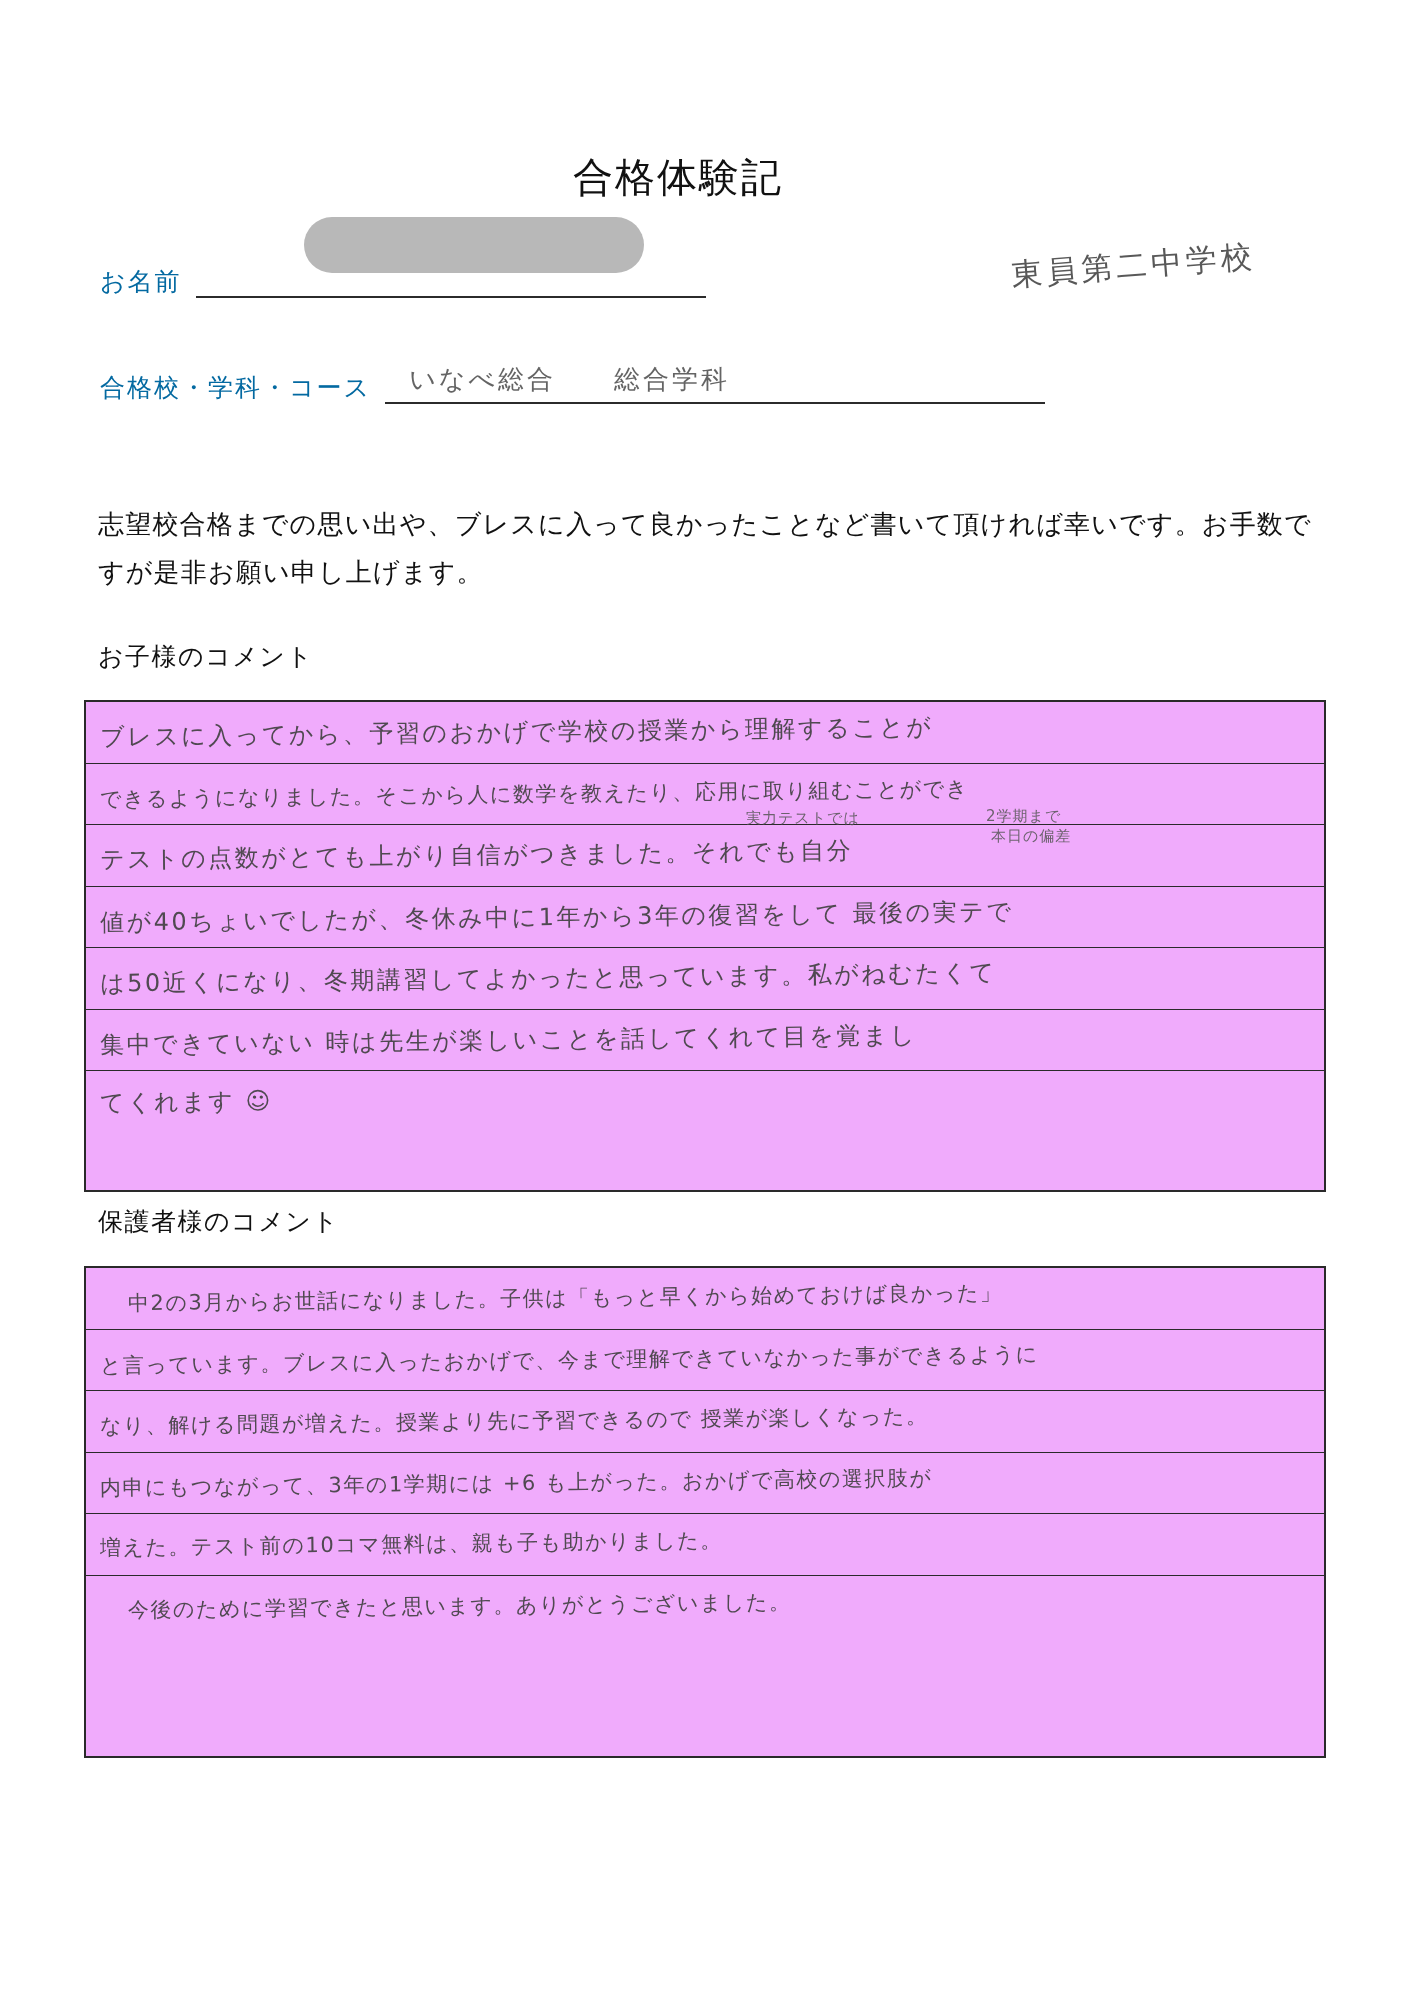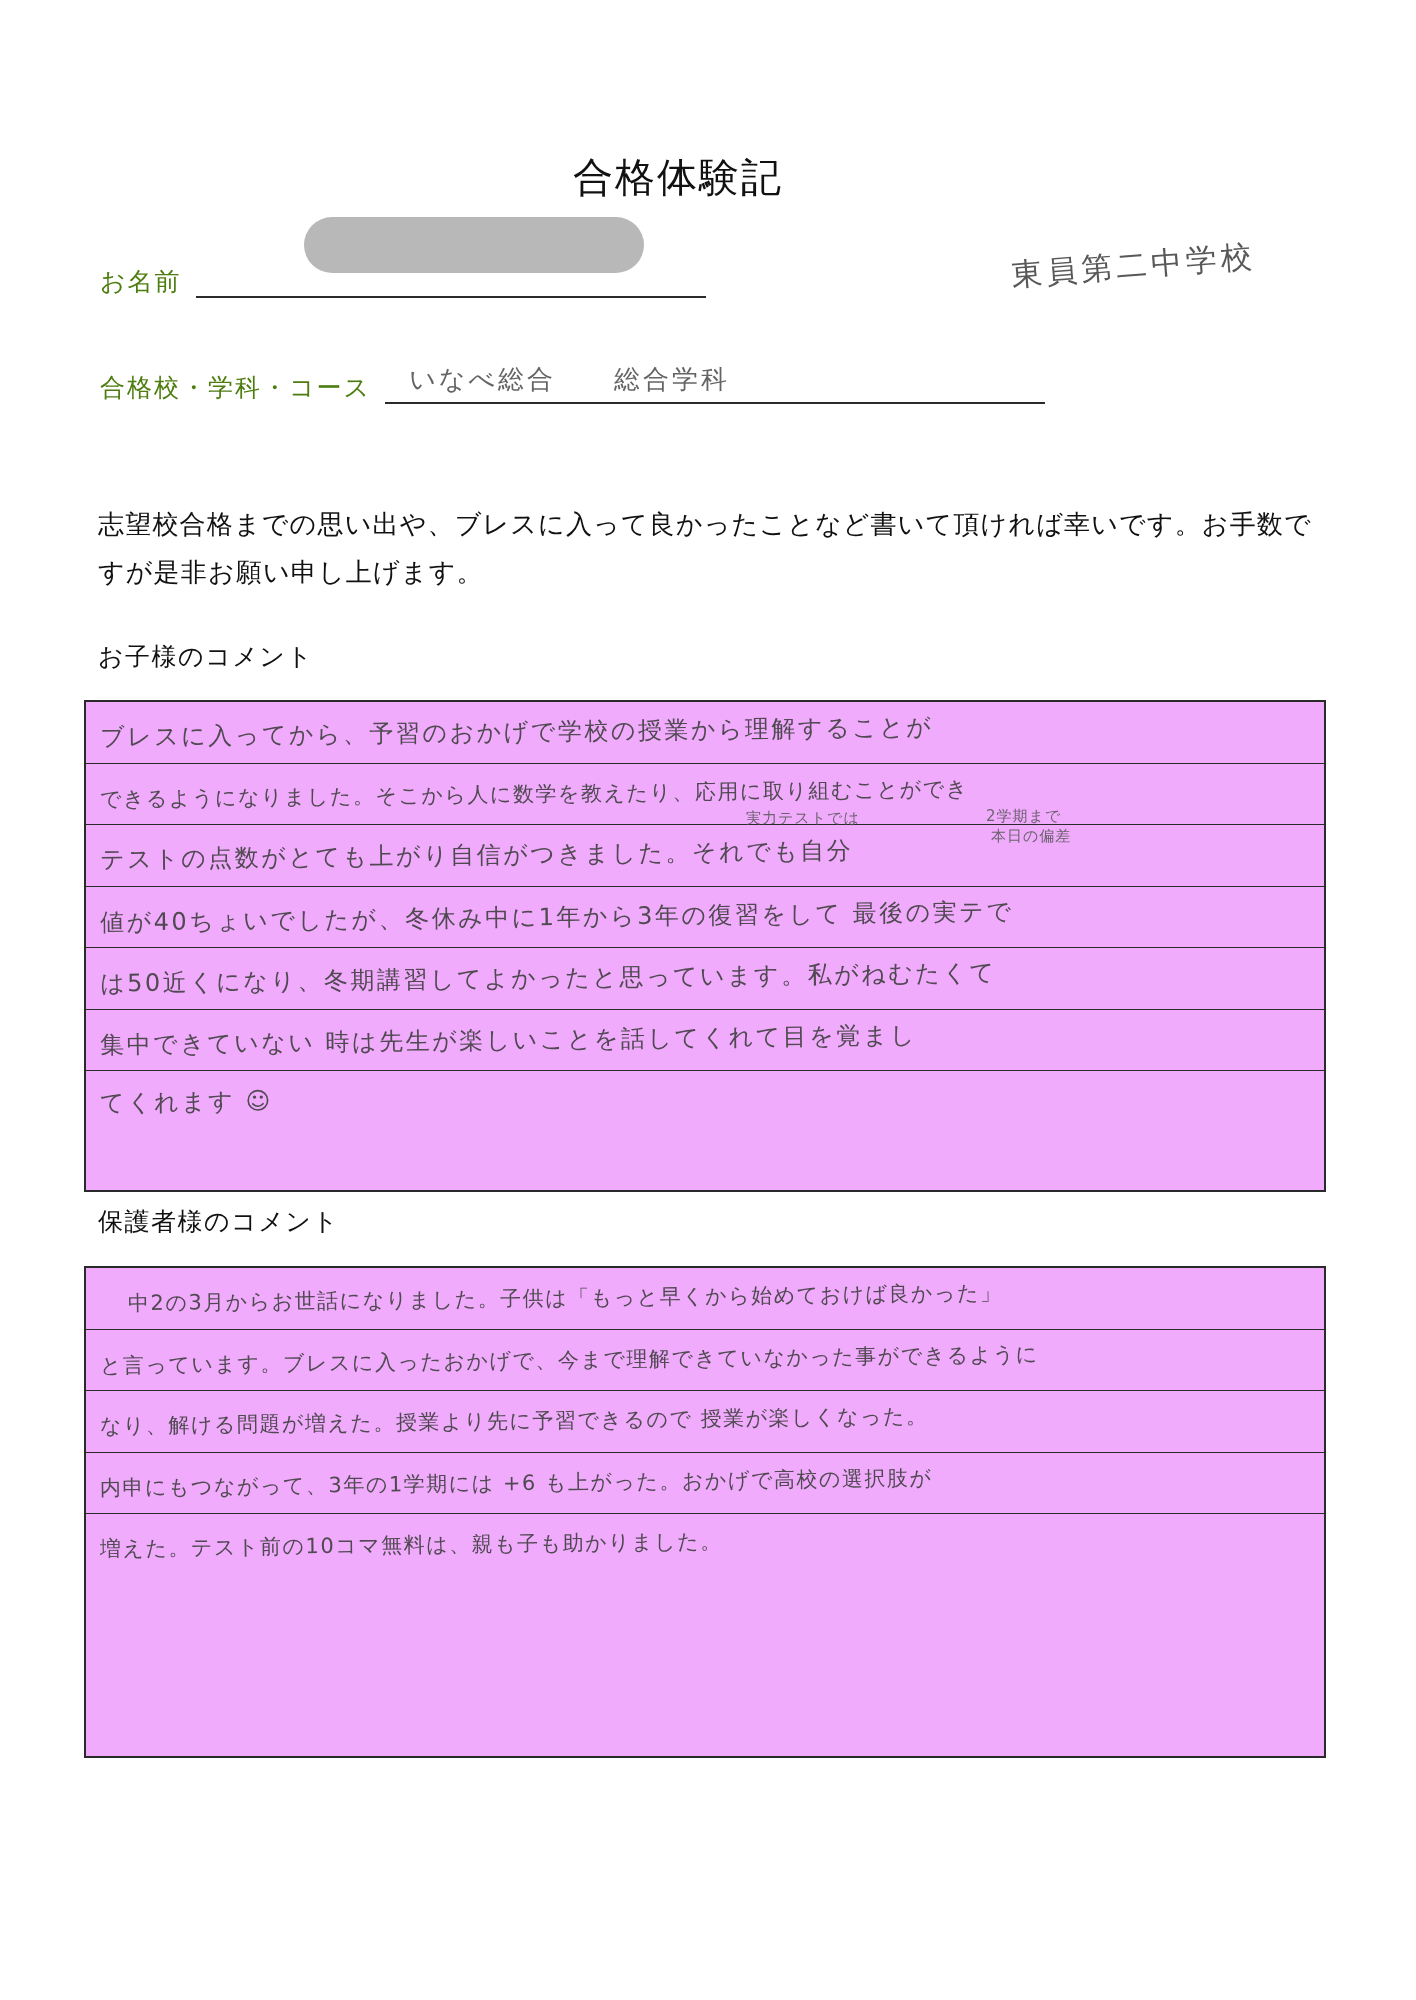--- a/index.html
+++ b/index.html
@@ -48,21 +48,21 @@
   
   .field-row {
     position: absolute;
     display: flex;
     align-items: flex-end;
     font-size: 25px;
     letter-spacing: 2px;
   }
   .field-label {
     white-space: nowrap;
-    color: #4d7c0f;
+    color: #0369a1;
   }
   .field-line {
     position: relative;
     border-bottom: 2px solid #2b2b2b;
     height: 34px;
     margin-left: 14px;
   }
   .redaction {
     position: absolute;
     background: #b8b8b8;
@@ -229,16 +229,19 @@
     </div>
     <div class="hw-line">
       <span class="hw-text small">なり、解ける問題が増えた。授業より先に予習できるので 授業が楽しくなった。</span>
     </div>
     <div class="hw-line">
       <span class="hw-text small">内申にもつながって、3年の1学期には +6 も上がった。おかげで高校の選択肢が</span>
     </div>
     <div class="hw-line">
       <span class="hw-text small">増えた。テスト前の10コマ無料は、親も子も助かりました。</span>
     </div>
+    <div class="hw-line">
+      <span class="hw-text small" style="margin-left:28px;">今後のために学習できたと思います。ありがとうございました。</span>
+    </div>
   </div>
 
 
 </div>
 
 </body></html>

